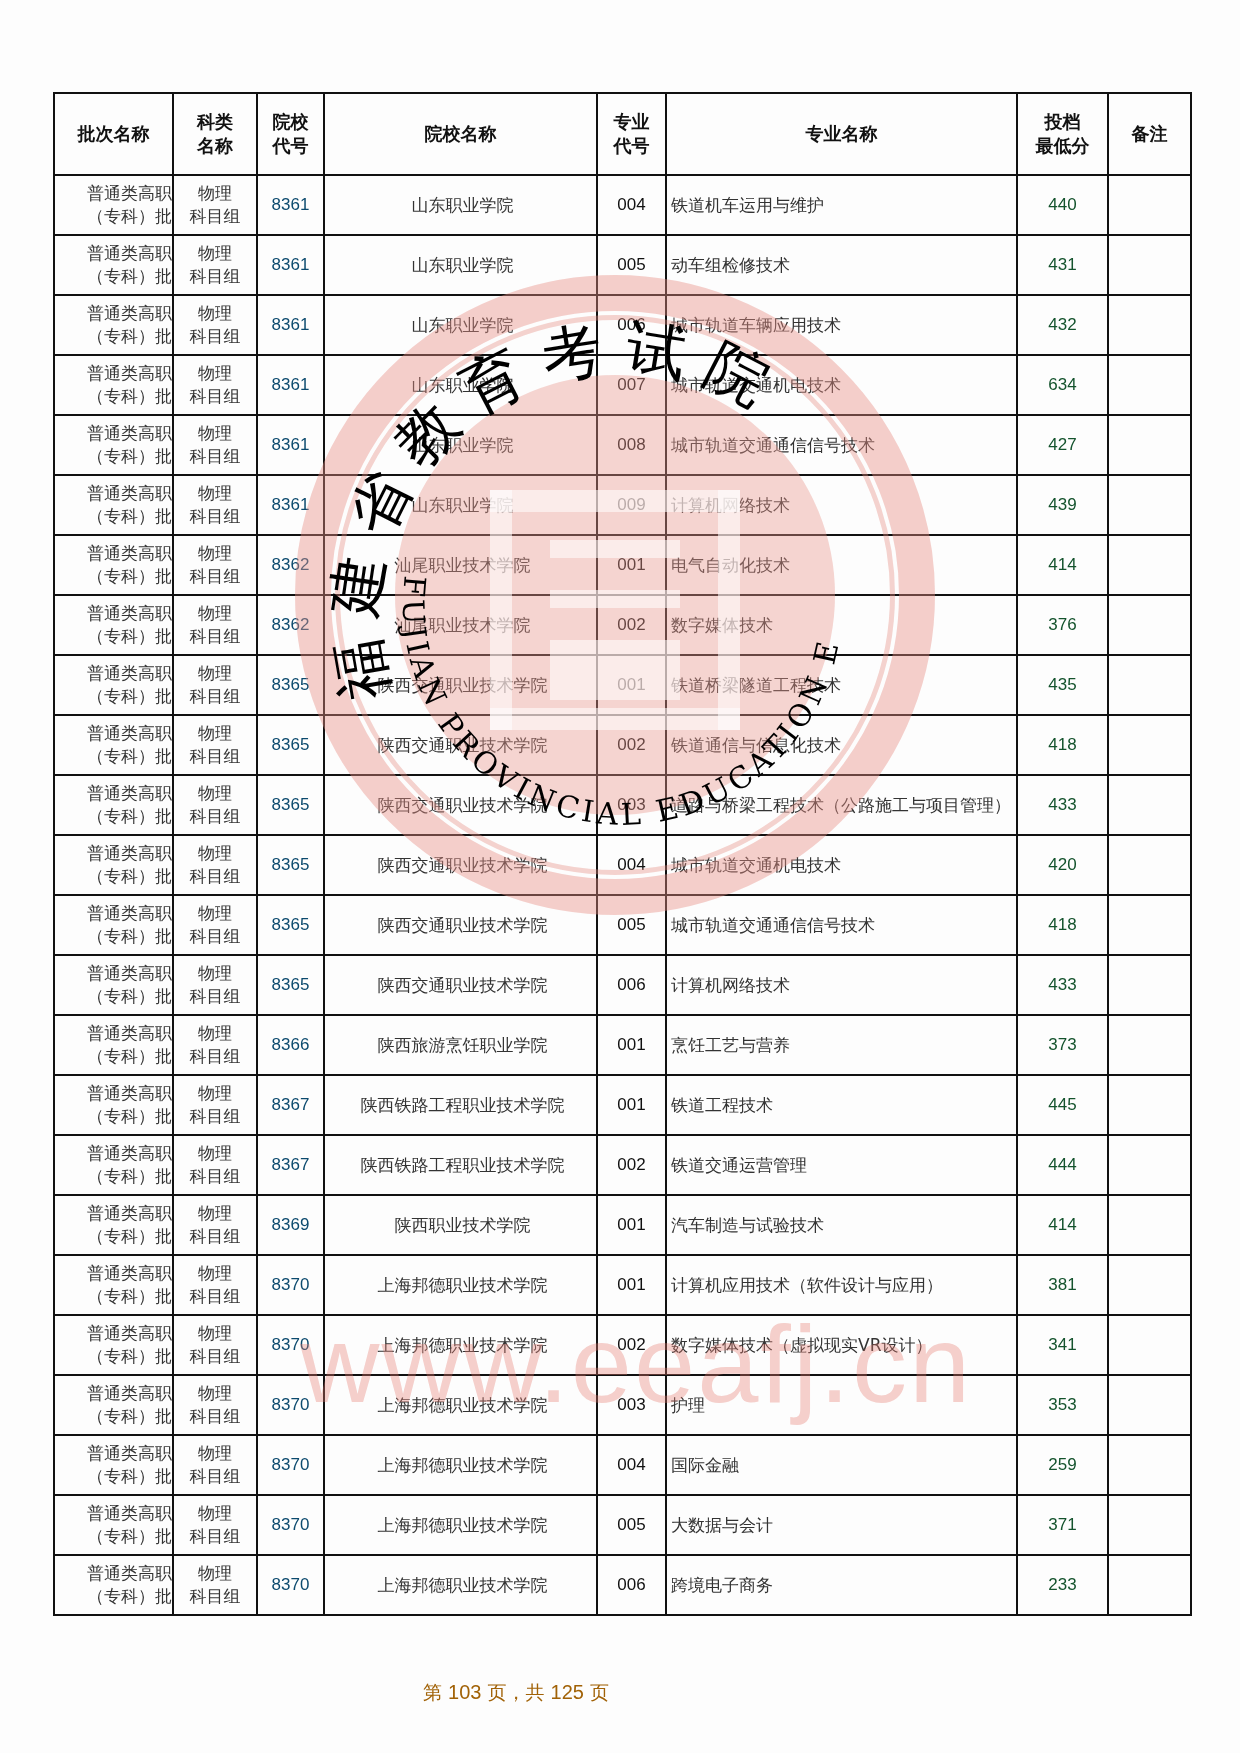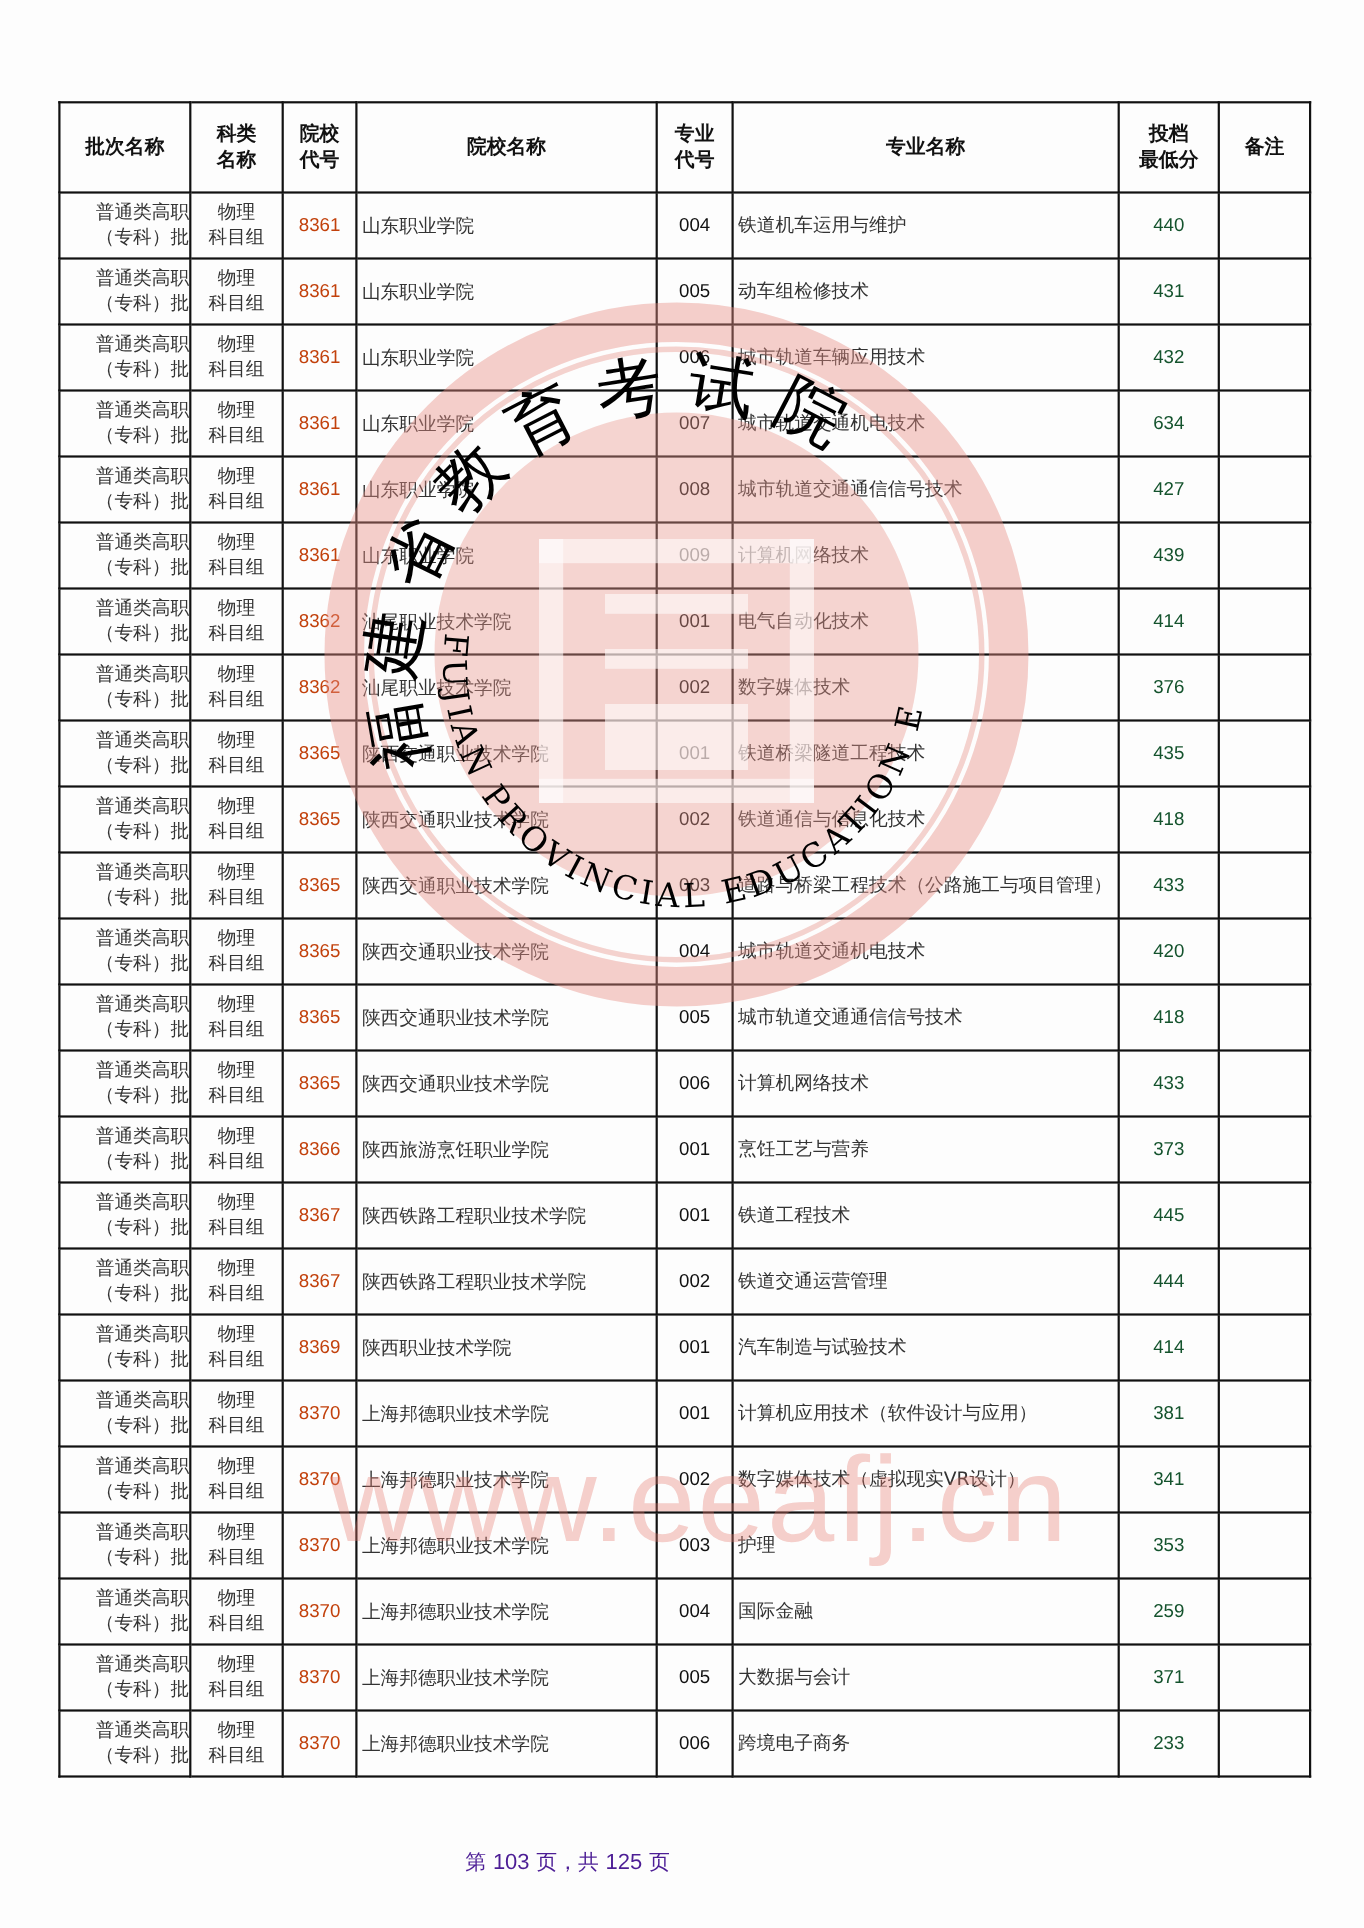--- a/index.html
+++ b/index.html
@@ -47,29 +47,29 @@
     border: 2px solid #111; padding: 0; box-sizing: border-box;
     vertical-align: middle;
   }
   table.grid th {
     height: 82px; font-weight: bold; font-size: 18px; text-align: center;
     line-height: 24px; color: #111;
   }
   table.grid td { height: 60px; font-size: 17px; }
   .c-batch { text-align: right; font-size: 16px; line-height: 23px; color: #333; }
   .c-cat { text-align: center; font-size: 16px; line-height: 23px; color: #333; border-radius: 30px; }
-  .c-code { text-align: center; font-family: "Liberation Sans", sans-serif; font-size: 18px; color: #c2410c; }
-  .c-school { text-align: left; padding-left: 4px !important; font-size: 17px; color: #333; }
+  .c-code { text-align: center; font-family: "Liberation Sans", sans-serif; font-size: 18px; color: #0c4a6e; }
+  .c-school { text-align: center; padding-left: 4px !important; font-size: 17px; color: #333; }
   .c-mcode { text-align: center; font-family: "Liberation Sans", sans-serif; font-size: 18px; color: #111; }
   .c-major { text-align: left; padding-left: 4px !important; font-size: 17px; color: #333; line-height: 23px; }
   .c-score { text-align: center; font-family: "Liberation Sans", sans-serif; font-size: 18px; color: #14532d; }
   .c-note { }
   .footer {
     position: absolute; top: 1680px; left: 0; width: 1032px; text-align: center;
-    font-size: 19px; color: #4c1d95; z-index: 1;
+    font-size: 19px; color: #a16207; z-index: 1;
   }
   .footer .num { font-family: "Liberation Sans", sans-serif; font-size: 20px; }
 </style>
 </head>
 <body>
 
 <div class="watermark wm-ring-outer"></div>
 <div class="watermark wm-ring-inner"></div>
 <div class="watermark wm-disc"></div>
 <svg class="watermark wm-glyph" viewBox="0 0 290 280">

